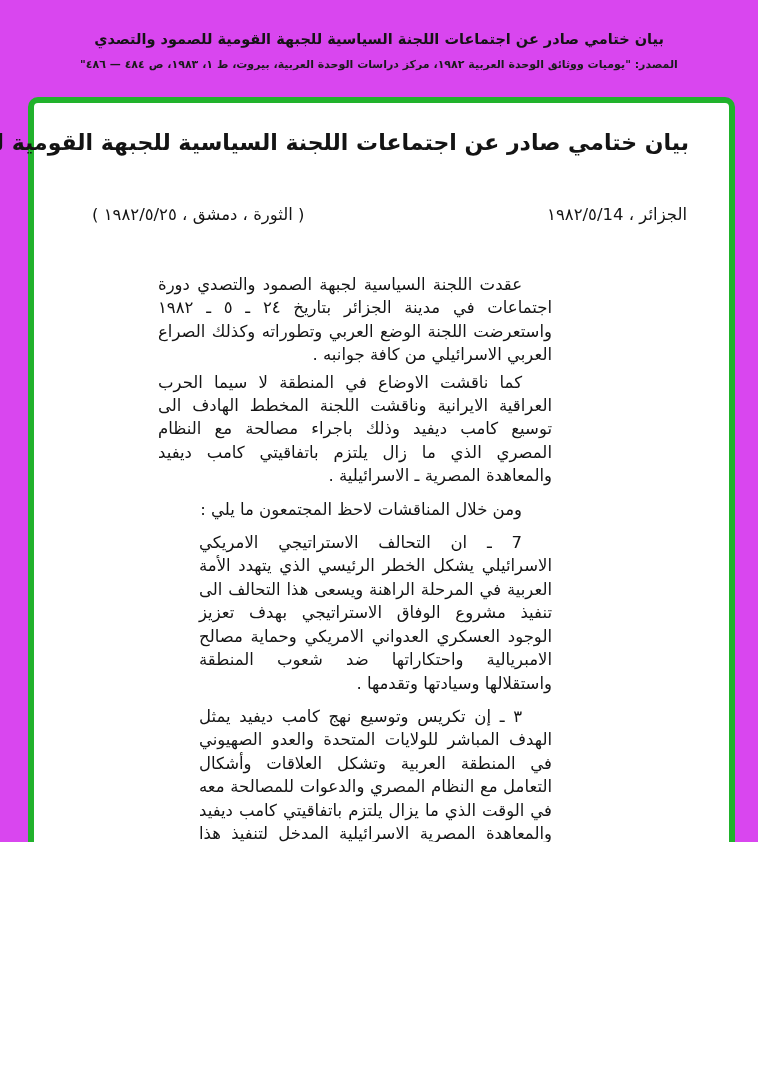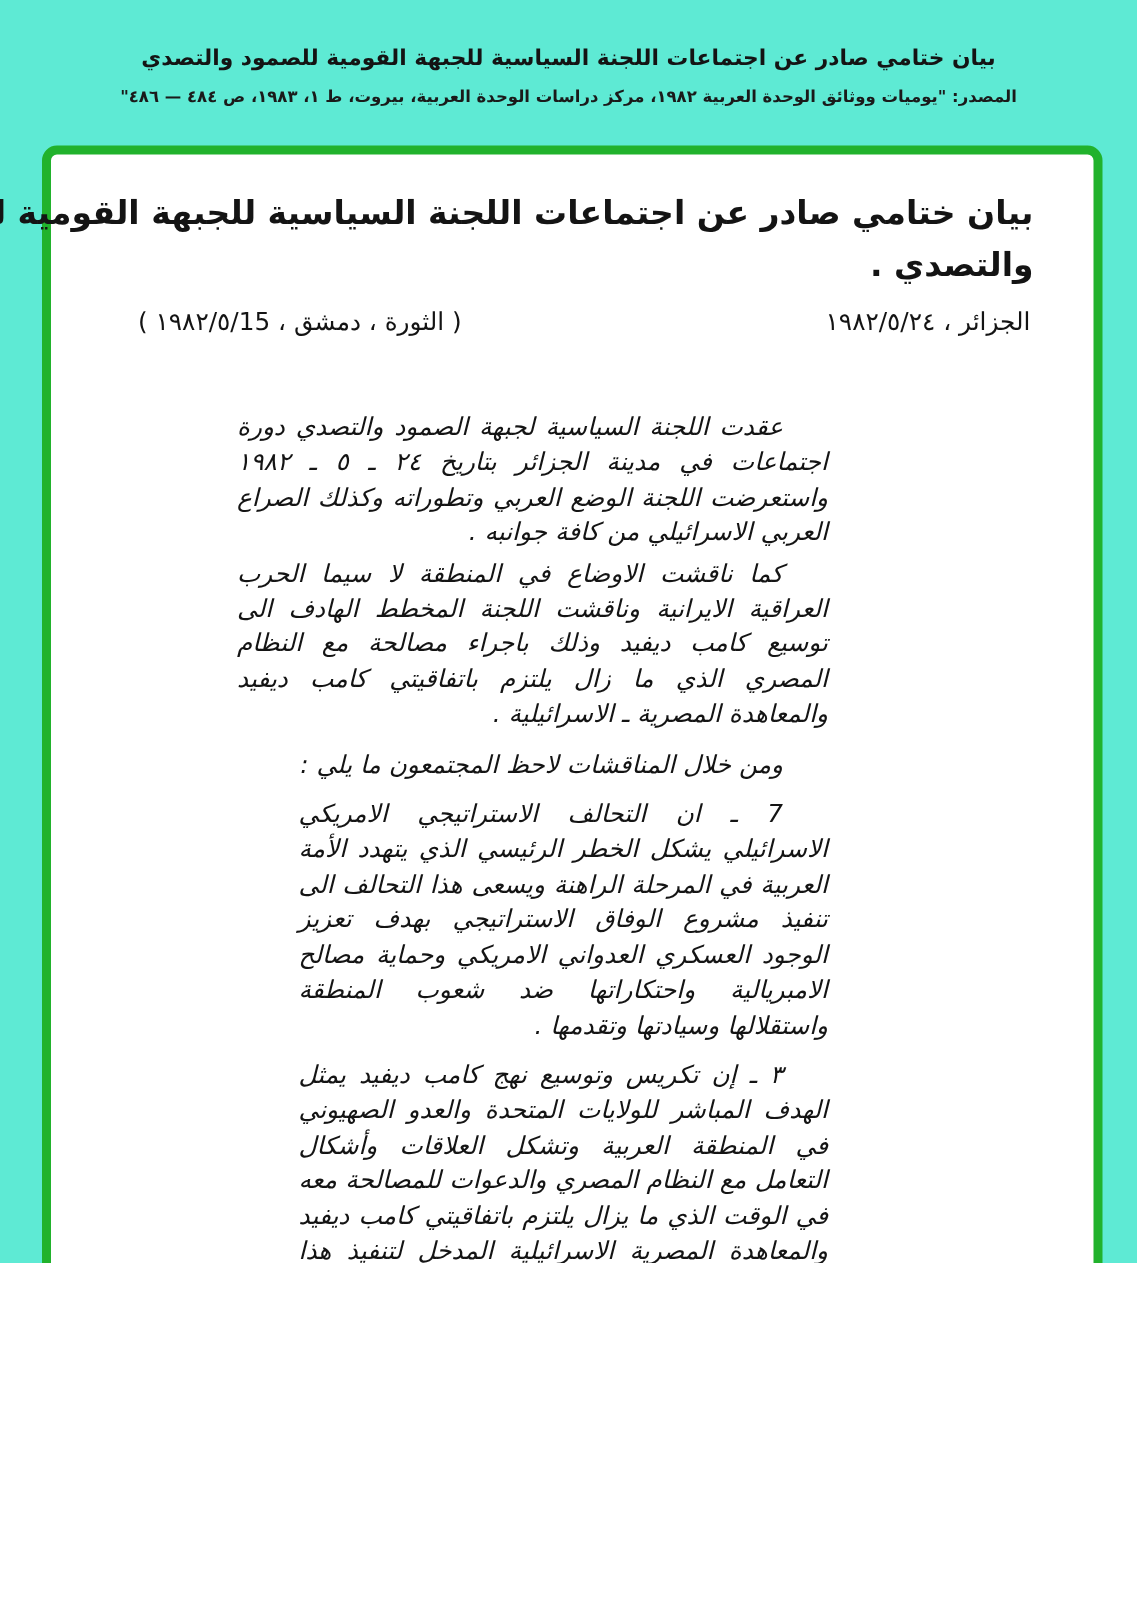--- a/index.html
+++ b/index.html
@@ -1,17 +1,17 @@
 <!DOCTYPE html>
 <html lang="ar" dir="rtl"><head>
 <meta charset="utf-8">
 <style>
   html,body{margin:0;padding:0;background:#ffffff;}
   .page{
-    position:relative;width:758px;height:842px;background:#5eead4;
+    position:relative;width:758px;height:842px;background:#d946ef;
     direction:rtl;font-family:"DejaVu Sans",sans-serif;color:#141414;overflow:hidden;
   }
   .top-header{
     position:absolute;top:31px;left:30px;right:30px;text-align:center;
     font-size:14.5px;font-weight:bold;letter-spacing:0;
   }
   .top-source{
     position:absolute;top:58px;left:12px;right:12px;text-align:center;
     font-size:11px;font-weight:bold;color:#1a1a1a;
   }
@@ -26,21 +26,21 @@
   .doc-title .t-line{white-space:nowrap;}
   .dateline{
     position:absolute;top:102px;right:42px;left:58px;
     display:flex;justify-content:space-between;align-items:baseline;
     font-size:16.5px;font-weight:500;
   }
   .doc-body{
     position:absolute;top:170px;right:177px;width:394px;
     font-size:16.5px;line-height:23.4px;text-align:justify;
   }
-  .doc-body p{margin:0 0 4px 0;text-indent:30px;font-style:italic;}
+  .doc-body p{margin:0 0 4px 0;text-indent:30px;}
   .doc-body p.gap{margin-top:10px;margin-left:41px;}
   .artifact{
     position:absolute;top:1047px;left:601px;width:133px;height:3px;opacity:.55;
     background:repeating-linear-gradient(90deg,#b5b5b5 0 7px,transparent 7px 11px,#c9c9c9 11px 19px,transparent 19px 24px);
   }
   .page-number{
     position:absolute;top:1049px;left:0;right:32px;text-align:center;
     font-size:14px;font-weight:bold;color:#111;
   }
 </style>
@@ -50,26 +50,25 @@
 <div class="page">
 
   <div class="top-header">بيان ختامي صادر عن اجتماعات اللجنة السياسية للجبهة القومية للصمود والتصدي</div>
 
   <div class="top-source">المصدر:  "يوميات ووثائق الوحدة العربية ١٩٨٢، مركز دراسات الوحدة العربية، بيروت، ط ١، ١٩٨٣، ص ٤٨٤ — ٤٨٦"</div>
 
   <div class="frame" style="border-color: rgb(33, 178, 44);">
 
     <div class="doc-title">
       <div class="t-line">بيان ختامي صادر عن اجتماعات اللجنة السياسية للجبهة القومية للصمود</div>
-      <div class="t-line">والتصدي .</div>
     </div>
 
     <div class="dateline">
-      <span>الجزائر ، ١٩٨٢/٥/٢٤</span>
-      <span>( الثورة ، دمشق ، ١٩٨٢/٥/15 )</span>
+      <span>الجزائر ، ١٩٨٢/٥/14</span>
+      <span>( الثورة ، دمشق ، ١٩٨٢/٥/٢٥ )</span>
     </div>
 
     <div class="doc-body">
       <p>عقدت اللجنة السياسية لجبهة الصمود والتصدي دورة اجتماعات في مدينة الجزائر بتاريخ ٢٤ ـ ٥ ـ ١٩٨٢ واستعرضت اللجنة الوضع العربي وتطوراته وكذلك الصراع العربي الاسرائيلي من كافة جوانبه .</p>
       <p>كما ناقشت الاوضاع في المنطقة لا سيما الحرب العراقية الايرانية وناقشت اللجنة المخطط الهادف الى توسيع كامب ديفيد وذلك باجراء مصالحة مع النظام المصري الذي ما زال يلتزم باتفاقيتي كامب ديفيد والمعاهدة المصرية ـ الاسرائيلية .</p>
       <p class="gap">ومن خلال المناقشات لاحظ المجتمعون ما يلي :</p>
       <p class="gap">7 ـ ان التحالف الاستراتيجي الامريكي الاسرائيلي يشكل الخطر الرئيسي الذي يتهدد الأمة العربية في المرحلة الراهنة ويسعى هذا التحالف الى تنفيذ مشروع الوفاق الاستراتيجي بهدف تعزيز الوجود العسكري العدواني الامريكي وحماية مصالح الامبريالية واحتكاراتها ضد شعوب المنطقة واستقلالها وسيادتها وتقدمها .</p>
       <p class="gap">٣ ـ إن تكريس وتوسيع نهج كامب ديفيد يمثل الهدف المباشر للولايات المتحدة والعدو الصهيوني في المنطقة العربية وتشكل العلاقات وأشكال التعامل مع النظام المصري والدعوات للمصالحة معه في الوقت الذي ما يزال يلتزم باتفاقيتي كامب ديفيد والمعاهدة المصرية الاسرائيلية المدخل لتنفيذ هذا المخطط الرامي الى اشراك اطراف عربية ضمن تسوية استسلامية . لاكمال حلقات كامب ديفيد على حساب الحقوق العربية وخاصة قضية فلسطين .</p>
     </div>
 

